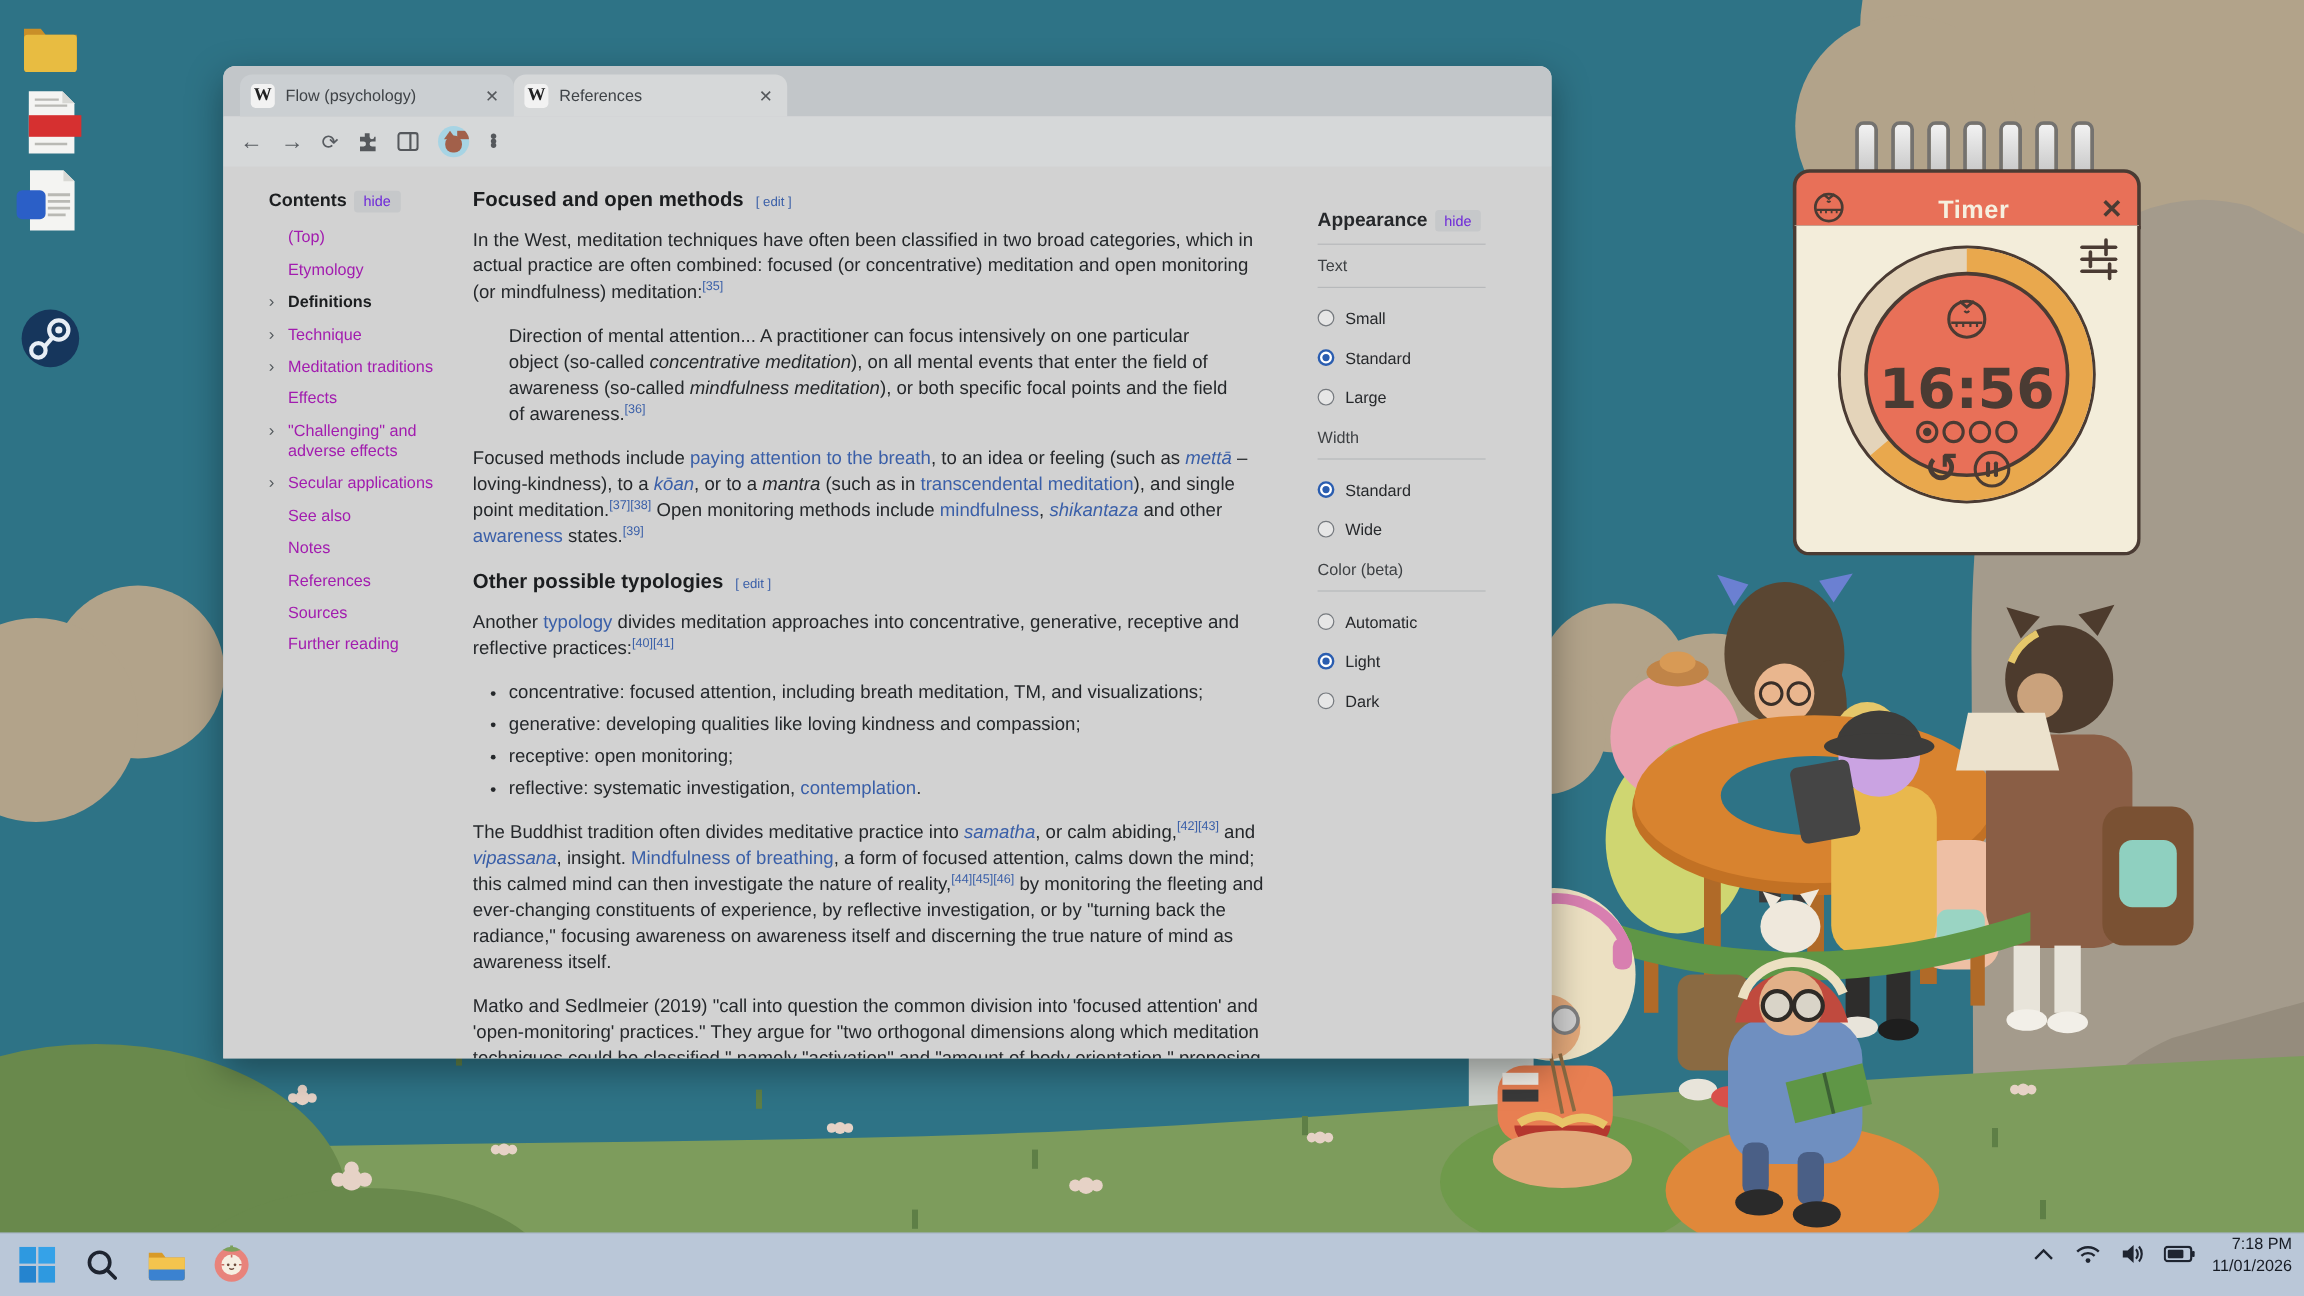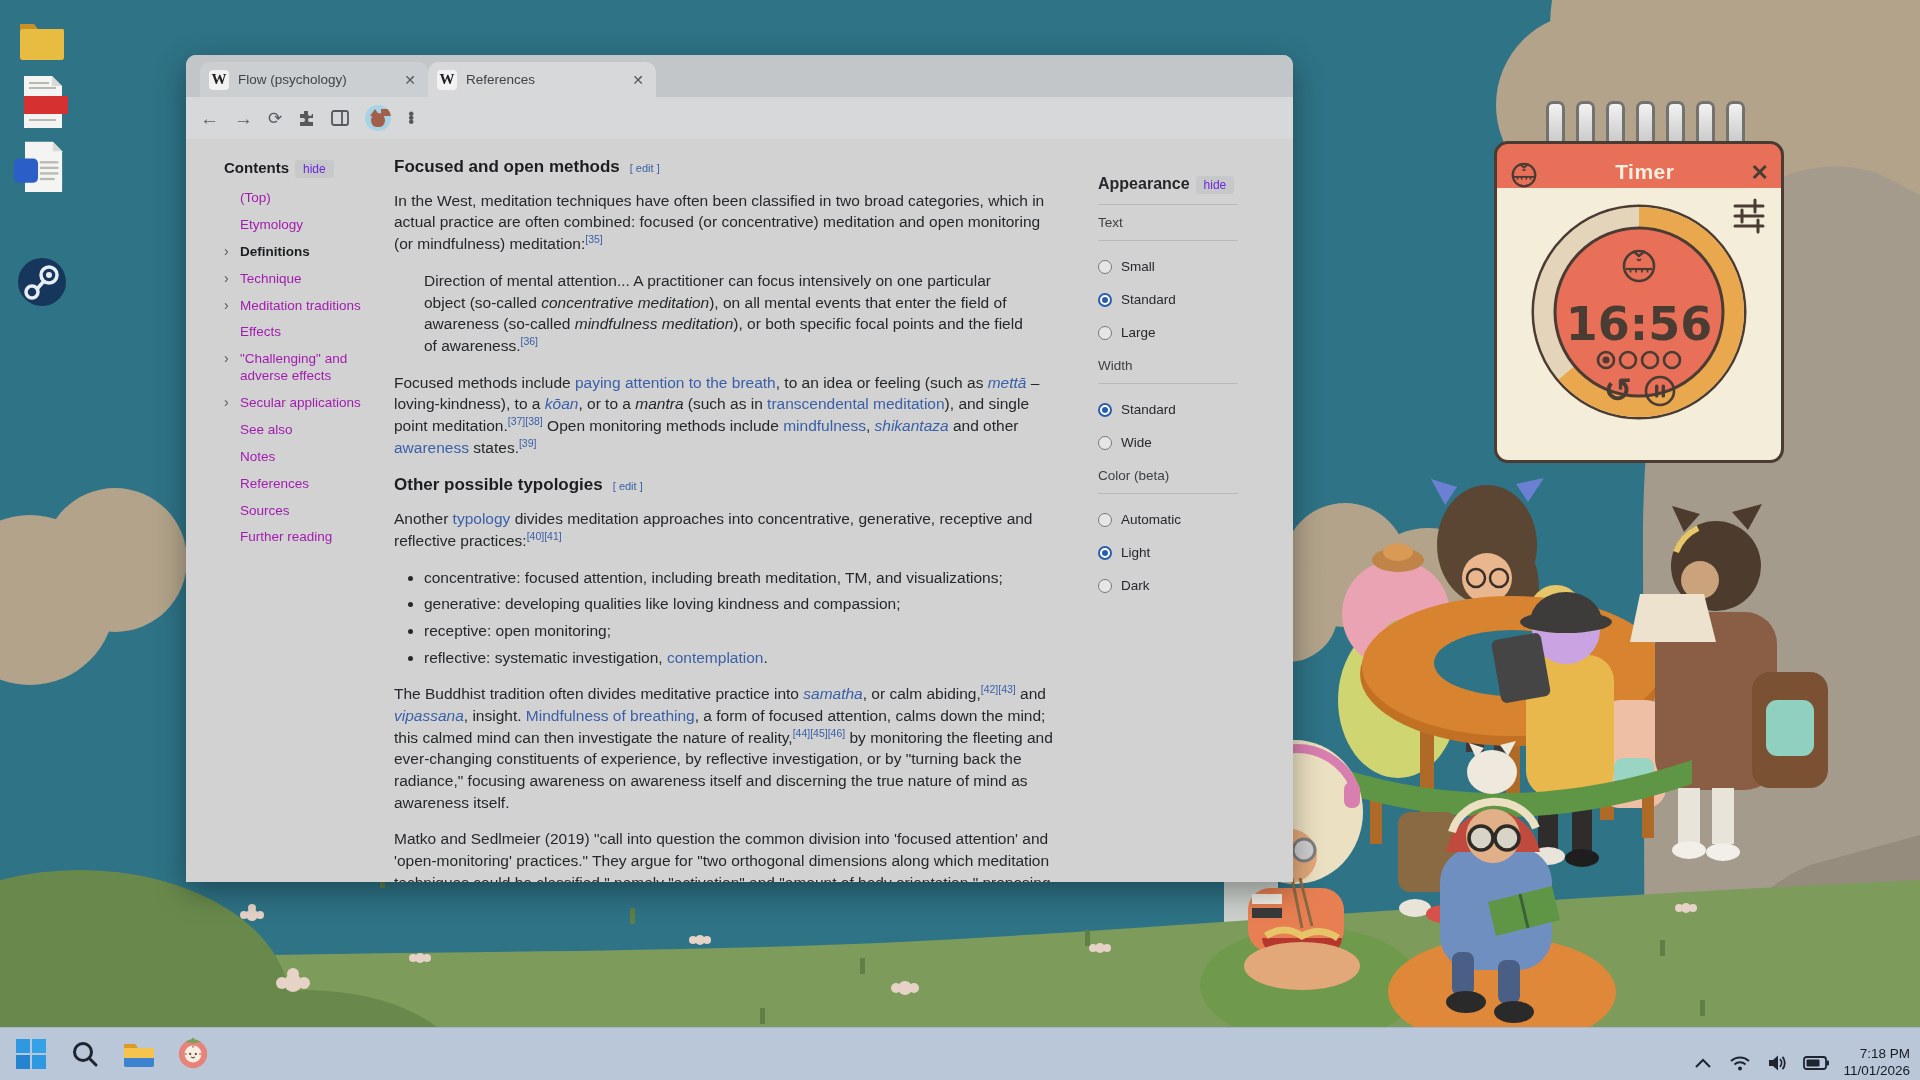--- a/index.html
+++ b/index.html
@@ -58,42 +58,42 @@
   #main ul{margin:0 0 15px 6px;padding-left:24px}
   #main li{margin-bottom:5px}
   .seg-link,.seg-emlink,sup{color:#3a5fa8}
   .seg-link,.seg-emlink{cursor:pointer}
   .seg-em,.seg-emlink{font-style:italic}
   sup{font-size:10.5px;line-height:0}
   #appearance{position:absolute;left:912px;top:36px;width:140px;font-size:13.5px;color:#26282b}
   #appearance .apptitle{font-weight:bold;font-size:16px}
   .appsep{border:none;border-top:1px solid #b7b9bb;margin:10px 0 9px}
   .applabel{color:#3e4144;margin:10px 0 4px}
-  .optrow{display:flex;align-items:flex-end;gap:9px;margin:18px 0;cursor:pointer}
+  .optrow{display:flex;align-items:flex-start;gap:9px;margin:18px 0;cursor:pointer}
   .radio{width:14px;height:14px;border:1.5px solid #75797e;border-radius:50%;background:#e6e6e6;box-sizing:border-box;flex:0 0 auto}
   .radio.sel{border:2px solid #2a5db0;background:#fff;position:relative}
   .radio.sel::after{content:"";position:absolute;left:2px;top:2px;right:2px;bottom:2px;border-radius:50%;background:#2a5db0}
 
   
   #timer{left:1494px;top:101px;width:290px;height:362px}
   .ring{position:absolute;top:0;width:13px;height:44px;border:3px solid #74726f;border-radius:7px;
         background:linear-gradient(180deg,#f2f2f2,#c4c4c4)}
   #thead{position:absolute;top:40px;left:0;right:0;height:50px;background:#e87058;border:3px solid #4a3b33;
-         border-radius:14px 14px 0 0;display:flex;align-items:flex-start;padding:16px 12px;box-sizing:border-box}
+         border-radius:14px 14px 0 0;display:flex;align-items:flex-end;padding:0 12px;box-sizing:border-box}
   #ttitle{flex:1;text-align:center;color:#f6efdf;font-weight:bold;font-size:21px;letter-spacing:.5px}
   #tclose{color:#4a3b33;font-weight:bold;font-size:22px;cursor:pointer}
   #tbody{position:absolute;top:87px;left:0;right:0;bottom:0;background:#f3edda;border:3px solid #4a3b33;
          border-top:none;border-radius:0 0 14px 14px;box-sizing:border-box}
   #tsliders{position:absolute;right:12px;top:8px;cursor:pointer}
 
   
   #taskbar{left:0;right:0;bottom:0;height:52px;background:#bac7d8;box-shadow:0 -1px 0 #a8b5c6}
   .tbleft{position:absolute;left:14px;top:0;height:52px;display:flex;align-items:center;gap:20px}
   .tbico{width:34px;height:34px;display:flex;align-items:center;justify-content:center;cursor:pointer}
-  .tbright{position:absolute;right:10px;top:0;height:52px;display:flex;align-items:flex-end;gap:13px}
+  .tbright{position:absolute;right:10px;top:0;height:52px;display:flex;align-items:flex-start;gap:13px}
   .clock{text-align:right;font-size:13.5px;color:#161b24;line-height:1.3;cursor:pointer}
 </style>
 </head>
 <body>
 
 <svg id="bg" class="abs" viewBox="0 0 1920 1080">
   <rect width="1920" height="1080" fill="#2e7386"></rect>
   <g fill="#b2a38a">
     <circle cx="1700" cy="25" r="150"></circle>
       <circle cx="1855" cy="85" r="160"></circle>

